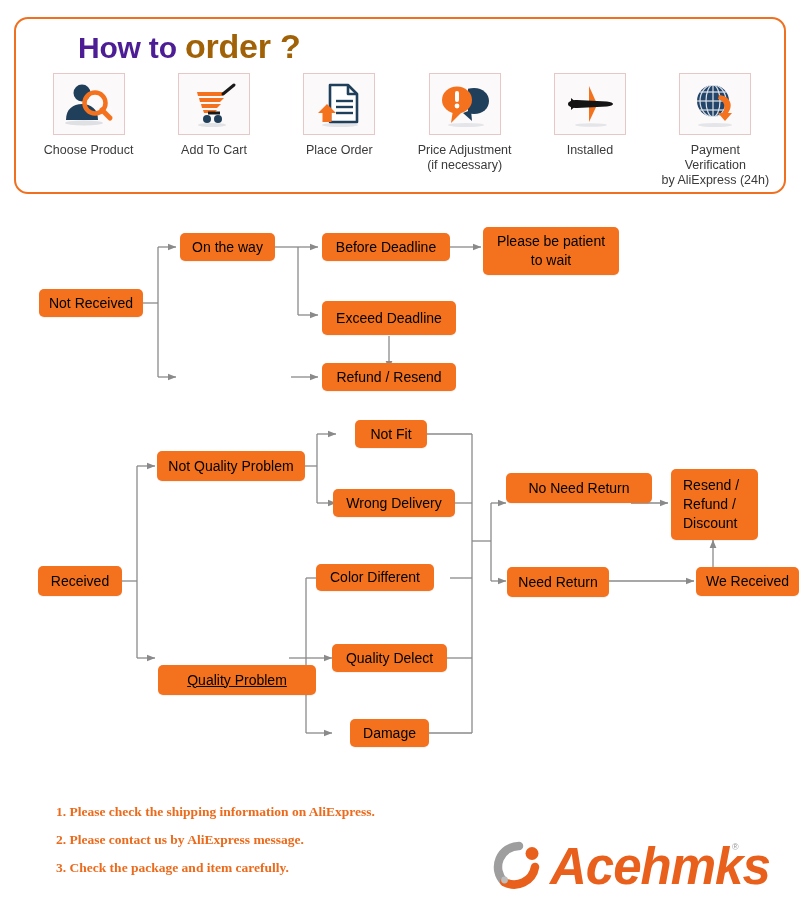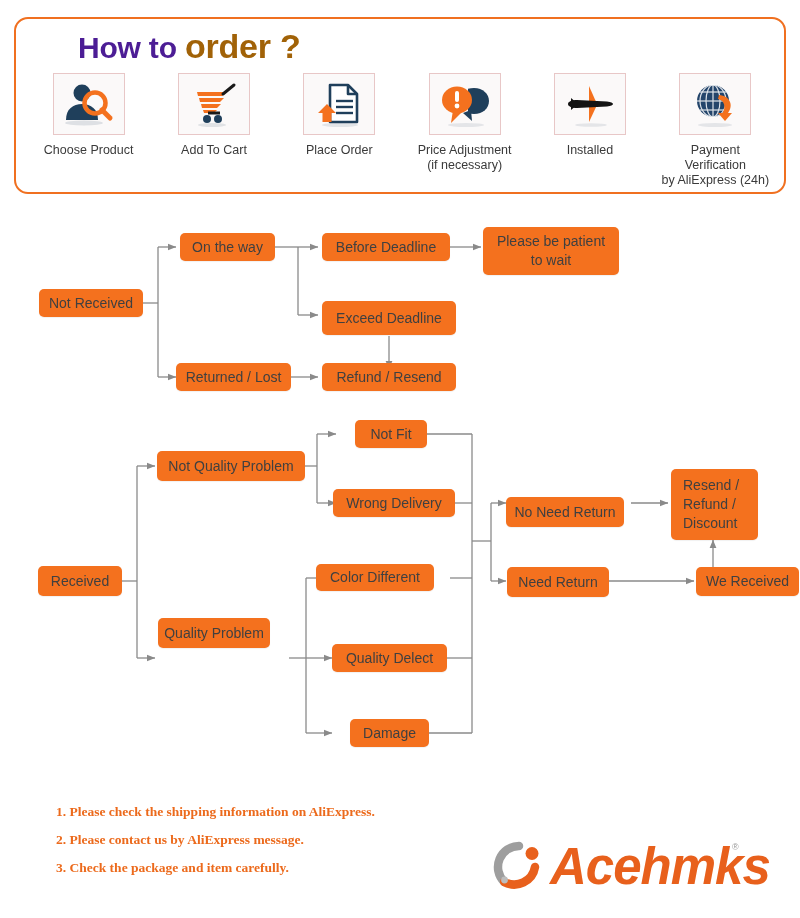--- a/index.html
+++ b/index.html
@@ -101,21 +101,21 @@
     position: absolute;
     left: 0;
     top: 0;
     width: 800px;
     height: 575px;
   }
   .node {
     position: absolute;
     box-sizing: border-box;
     background: #F4711E;
-    color: #404040;
+    color: #000000;
     border-radius: 5px;
     font-size: 14px;
     line-height: 19px;
     display: flex;
     align-items: center;
     justify-content: center;
     text-align: center;
     padding: 0 6px;
     white-space: pre-line;
     box-shadow: 0 1px 1px rgba(0,0,0,0.06);
@@ -348,41 +348,40 @@
 
   <div class="node" style="left:180px; top:28px; width:95px; height:28px;">On the way</div>
 
   <div class="node" style="left:322px; top:28px; width:128px; height:28px;">Before Deadline</div>
 
   <div class="node" style="left:483px; top:22px; width:136px; height:48px;">Please be patient
 to wait</div>
 
   <div class="node" style="left:322px; top:96px; width:134px; height:34px;">Exceed Deadline</div>
 
-  <div class="node" style="left:176px; top:158px; width:115px; height:28px;">Returned / Lost</div>
 
   <div class="node" style="left:322px; top:158px; width:134px; height:28px;">Refund / Resend</div>
 
   <div class="node" style="left:38px; top:361px; width:84px; height:30px;">Received</div>
 
   <div class="node" style="left:157px; top:246px; width:148px; height:30px;">Not Quality Problem</div>
 
-  <div class="node" style="left:158px; top:413px; width:112px; height:30px;">Quality Problem</div>
+  <div class="node" style="left:158px; top:460px; width:158px; height:30px;text-decoration:underline;">Quality Problem</div>
 
   <div class="node" style="left:355px; top:215px; width:72px; height:28px;">Not Fit</div>
 
   <div class="node" style="left:333px; top:284px; width:122px; height:28px;">Wrong Delivery</div>
 
   <div class="node" style="left:316px; top:359px; width:118px; height:27px;">Color Different</div>
 
   <div class="node" style="left:332px; top:439px; width:115px; height:28px;">Quality Delect</div>
 
   <div class="node" style="left:350px; top:514px; width:79px; height:28px;">Damage</div>
 
-  <div class="node" style="left:506px; top:292px; width:118px; height:30px;">No Need Return</div>
+  <div class="node" style="left:506px; top:268px; width:146px; height:30px;">No Need Return</div>
 
   <div class="node" style="left:507px; top:362px; width:102px; height:30px;">Need Return</div>
 
   <div class="node" style="left:671px; top:264px; width:87px; height:71px; justify-content:flex-start; padding-left:12px; text-align:left;">Resend /
 Refund /
 Discount</div>
 
   <div class="node" style="left:696px; top:362px; width:103px; height:29px;">We Received</div>
 
 </div>

